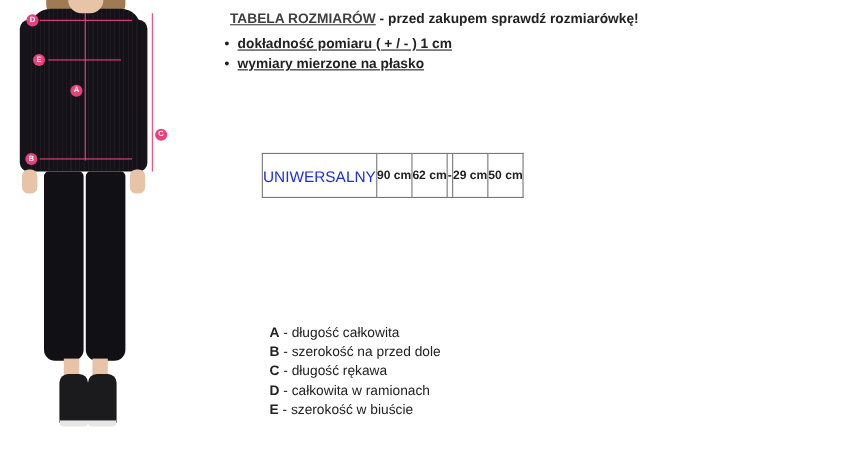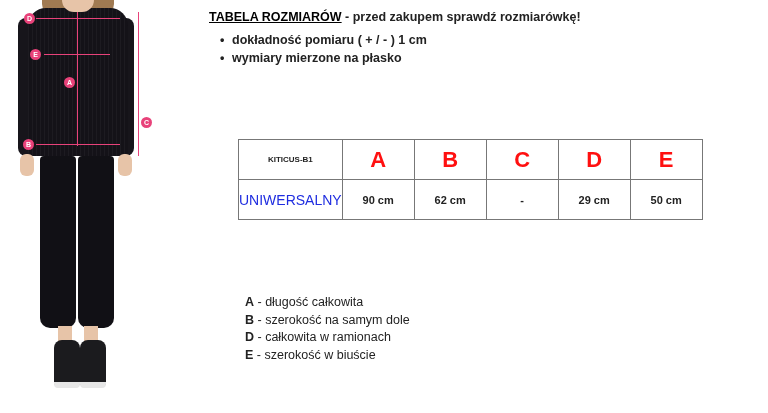--- a/index.html
+++ b/index.html
@@ -21,22 +21,22 @@
   .ankle-l { position:absolute; left:58px; top:326px; width:14px; height:16px; background:#e7c4a8; }
   .ankle-r { position:absolute; left:84px; top:326px; width:14px; height:16px; background:#e7c4a8; }
   .shoe-l { position:absolute; left:54px; top:340px; width:26px; height:42px; background:#1b1b1e; border-radius:8px 8px 4px 4px; border-bottom:6px solid #e6e6e6; }
   .shoe-r { position:absolute; left:80px; top:340px; width:26px; height:42px; background:#1b1b1e; border-radius:8px 8px 4px 4px; border-bottom:6px solid #e6e6e6; }
 
   .mline { position:absolute; background:#e8427a; }
   .marker { position:absolute; width:11px; height:11px; border-radius:50%; background:#e8427a; color:#fff; font-size:7px; font-weight:bold; line-height:11px; text-align:center; font-family:"Liberation Sans", sans-serif; }
 
   
   .header { position:absolute; left:209px; top:10px; font-size:12.5px; font-weight:bold; color:#222; }
-  .header .title-red { color:#000000; text-decoration:underline; }
-  .bullets { position:absolute; left:220px; top:31px; margin:0; padding:0; list-style:none; font-size:12.5px; font-weight:bold; color:#222; }
+  .header .title-red { color:#404040; text-decoration:underline; }
+  .bullets { position:absolute; left:204px; top:31px; margin:0; padding:0; list-style:none; font-size:12.5px; font-weight:bold; color:#222;text-decoration:underline; }
   .bullets li { height:18px; line-height:18px; }
   .bullets li::before { content:"•"; display:inline-block; width:12px; }
 
   
   table.sizes { position:absolute; left:238px; top:139px; border-collapse:collapse; }
   table.sizes td { border:1px solid #777; text-align:center; vertical-align:middle; padding:0; }
   table.sizes tr.h td { height:39px; }
   table.sizes tr.v td { height:39px; }
   .model { font-size:8px; font-weight:bold; color:#222; width:91px; }
   .size-letter { font-size:22px; font-weight:bold; color:#ff1010; width:71px; }
@@ -83,37 +83,30 @@
 <div class="header">
   <span class="title-red">TABELA ROZMIARÓW</span><span> - przed zakupem sprawdź rozmiarówkę!</span>
 </div>
 <ul class="bullets">
   <li>dokładność pomiaru ( + / - ) 1 cm</li>
   <li>wymiary mierzone na płasko</li>
 </ul>
 
 <table class="sizes">
   <tbody>
-      <tr class="h">
-    <td class="model">KITICUS-B1</td>
-    <td class="size-letter">A</td>
-    <td class="size-letter">B</td>
-    <td class="size-letter">C</td>
-    <td class="size-letter">D</td>
-    <td class="size-letter">E</td>
-  </tr>
   <tr class="v">
     <td class="size-name">UNIWERSALNY</td>
     <td class="val">90 cm</td>
     <td class="val">62 cm</td>
     <td class="val">-</td>
     <td class="val">29 cm</td>
     <td class="val">50 cm</td>
   </tr>
 </tbody>
   </table>
 
 <div class="legend">
   <div><b>A</b><span> - długość całkowita</span></div>
-  <div><b>B</b><span> - szerokość na samym dole</span></div>
+  <div><b>B</b><span> - szerokość na przed dole</span></div>
+  <div><b>C</b><span> - długość rękawa</span></div>
   <div><b>D</b><span> - całkowita w ramionach</span></div>
   <div><b>E</b><span> - szerokość w biuście</span></div>
 </div>
 
 </body></html>

